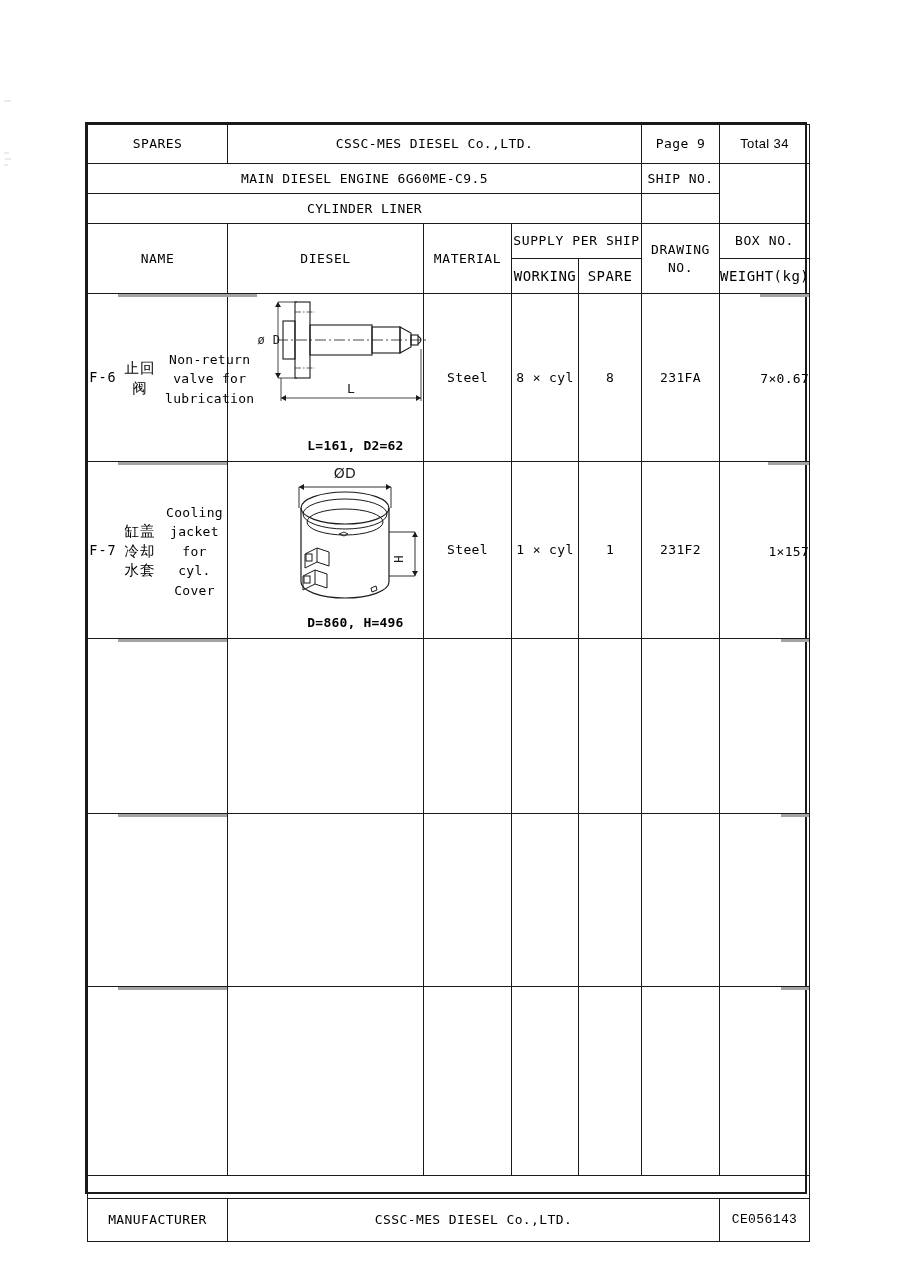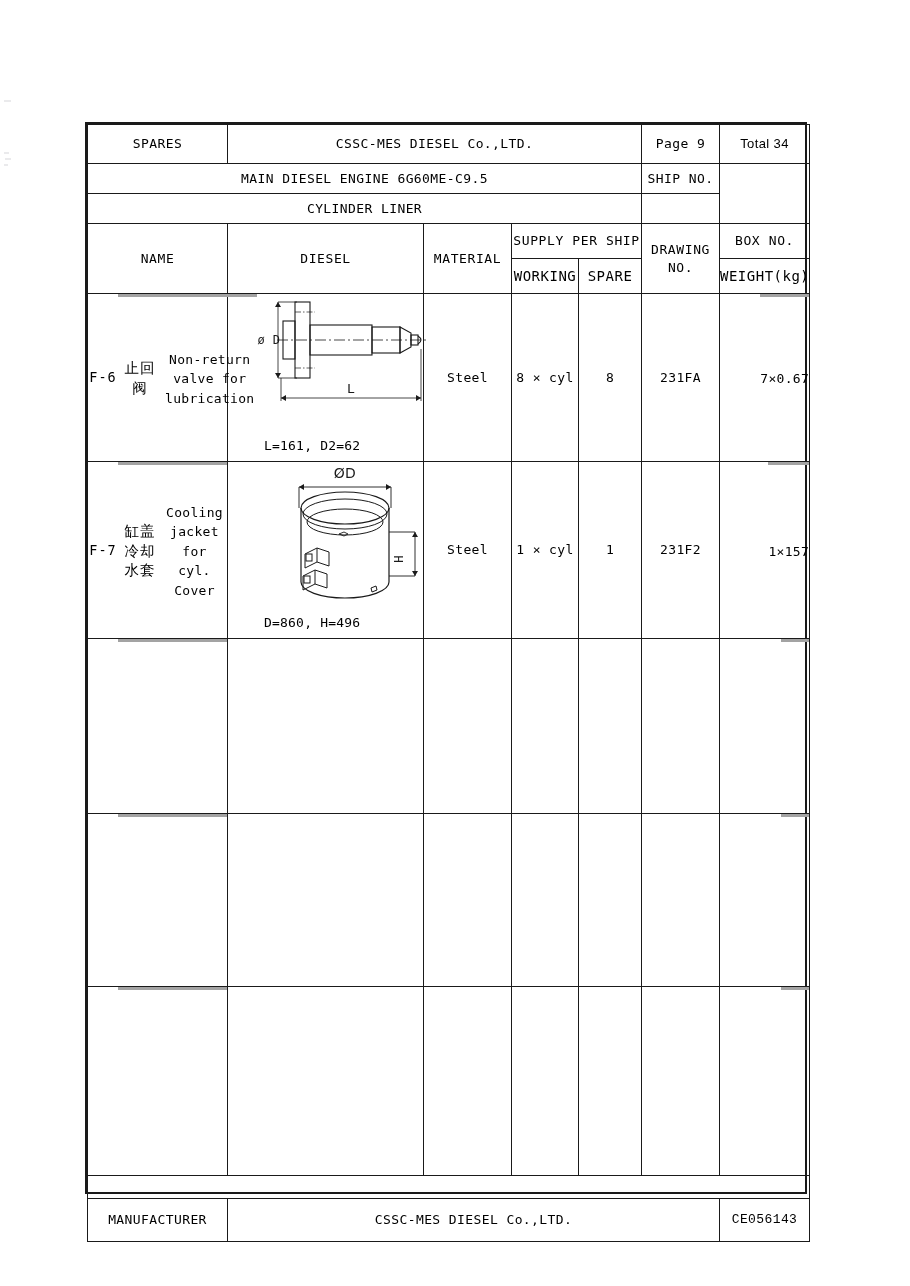--- a/index.html
+++ b/index.html
@@ -117,21 +117,22 @@
     justify-content: flex-start;
     margin-left: 24px;
   }
   .sketch-wrap svg { display: block; }
   .dim-caption {
     position: absolute;
     left: 12px; right: 0;
     bottom: 6px;
     font-size: 13px;
     letter-spacing: .2px;
-    text-align: left;
+    text-align: center;
+    font-weight: bold;
   }
 
   
   .r-f6 td { height: 167px; }
   .r-f7 td { height: 176px; }
   .r-blank-a td { height: 174px; }
   .r-blank-b td { height: 172px; }
   .r-blank-c td { height: 188px; }
   .r-gap td { height: 22px; }
 

